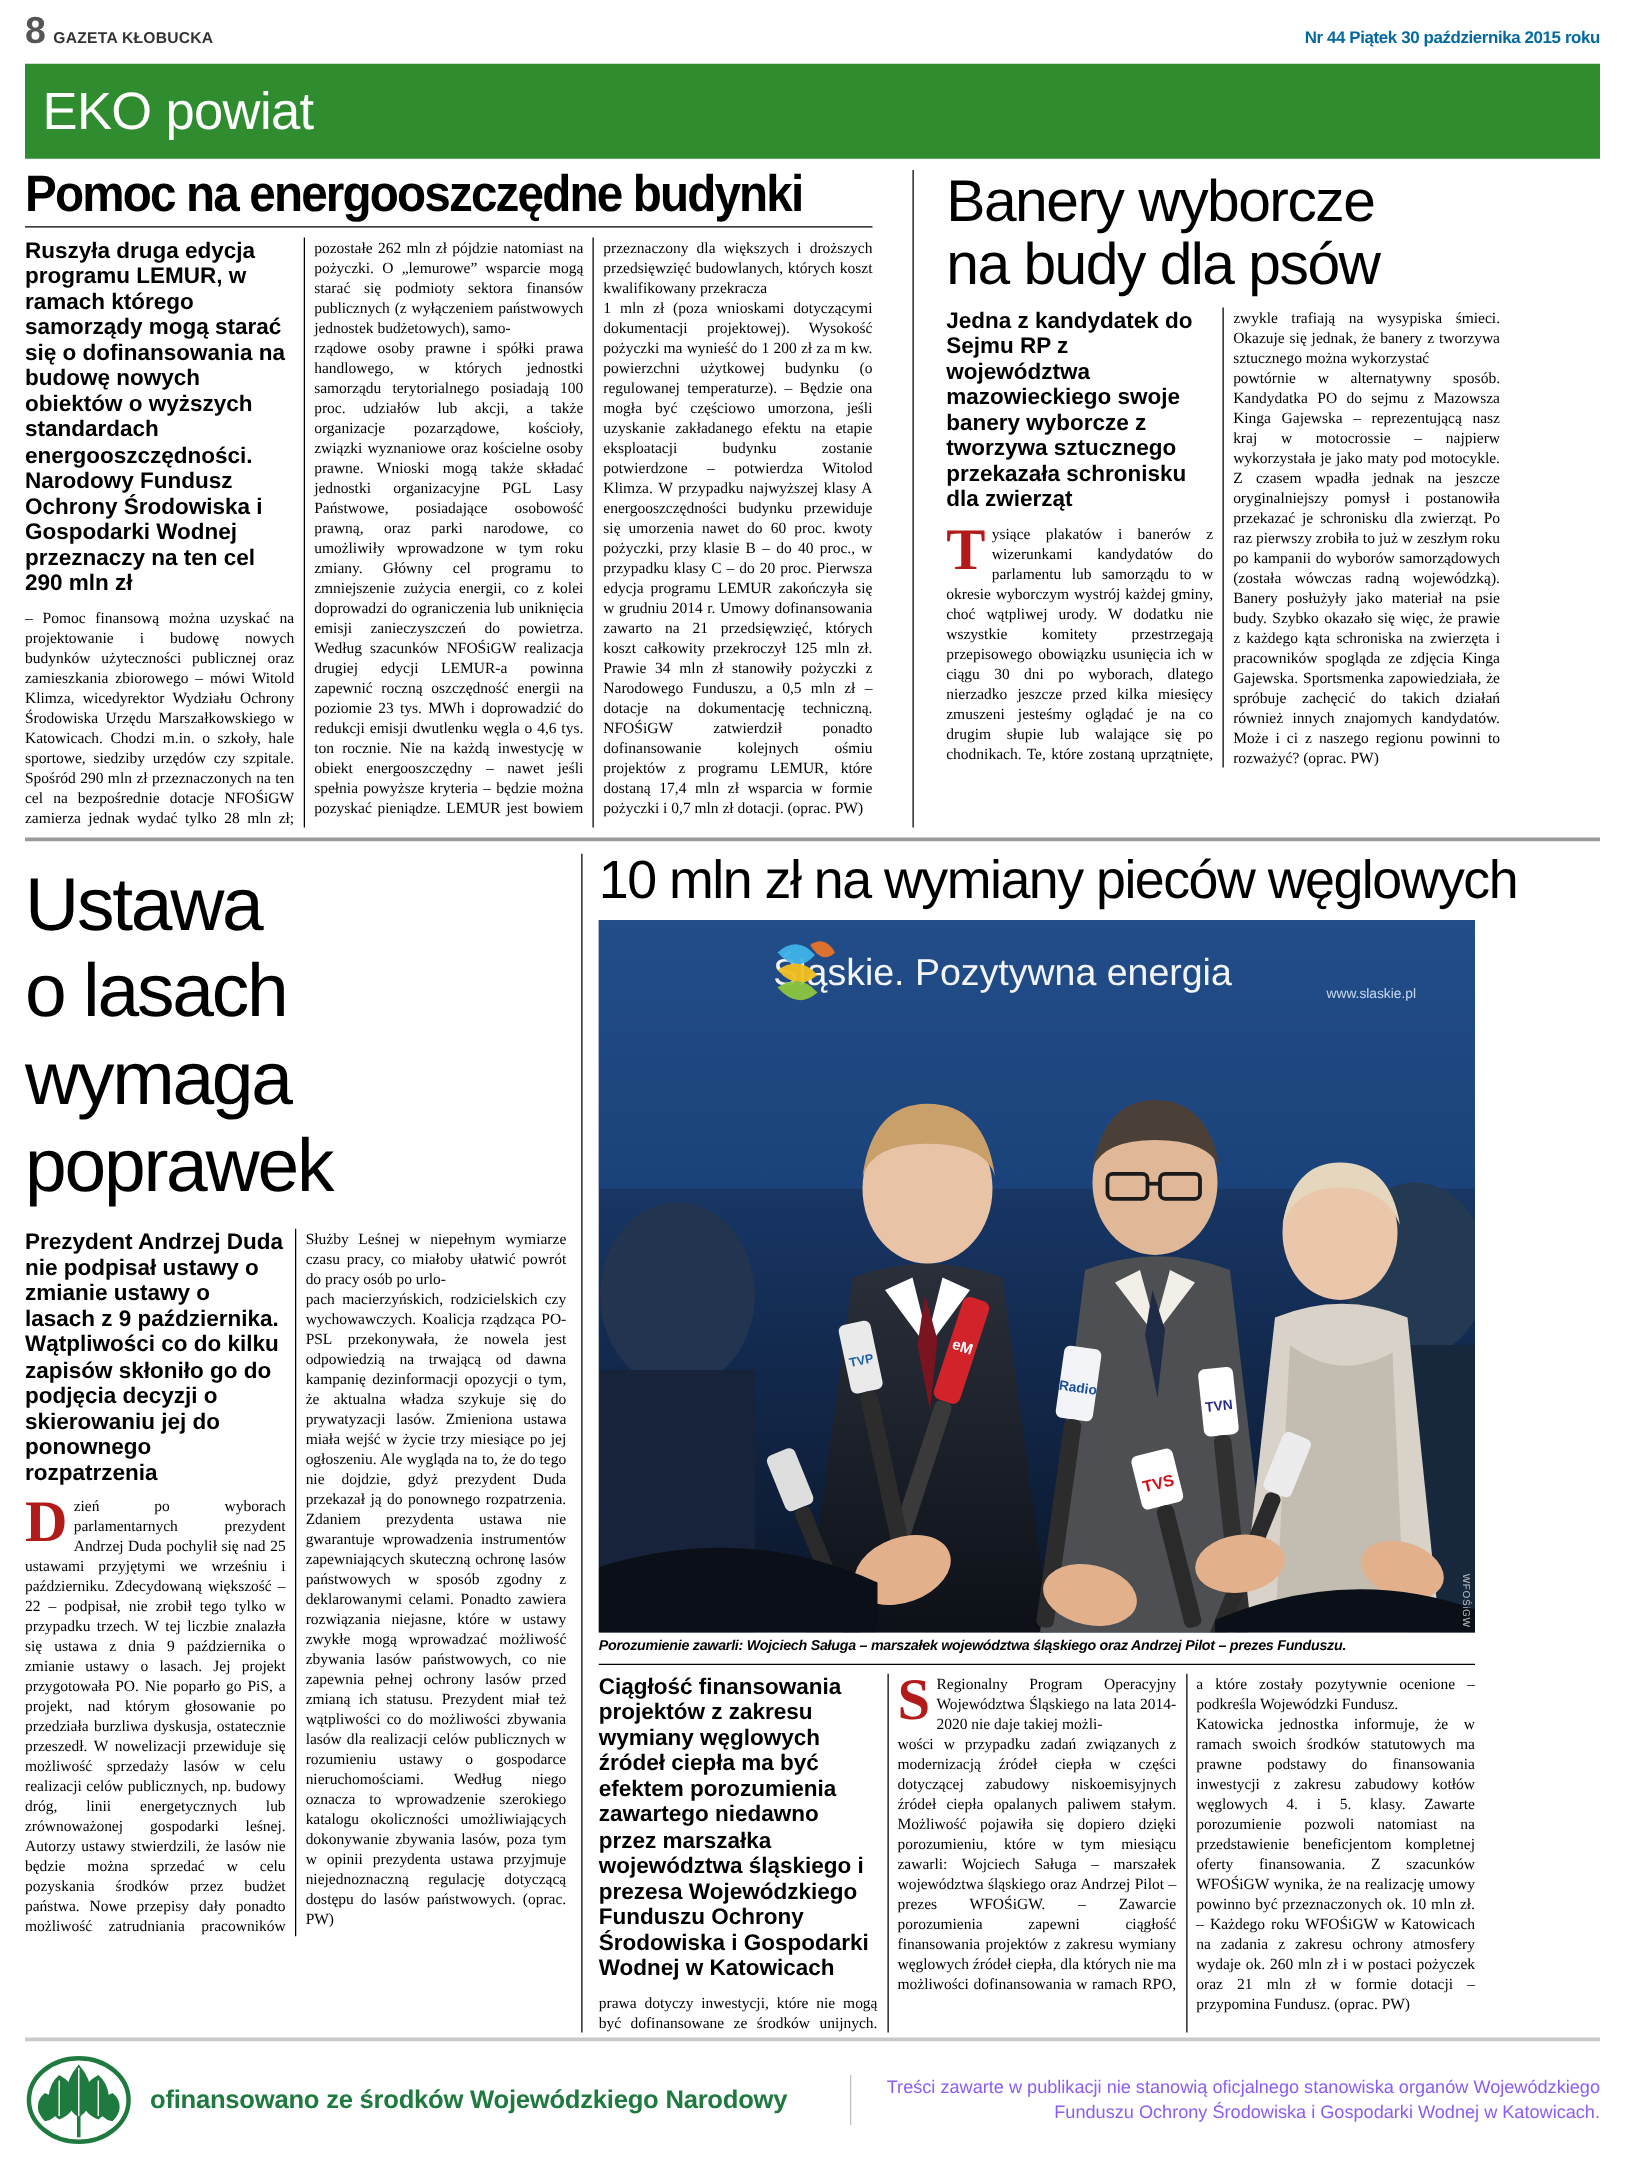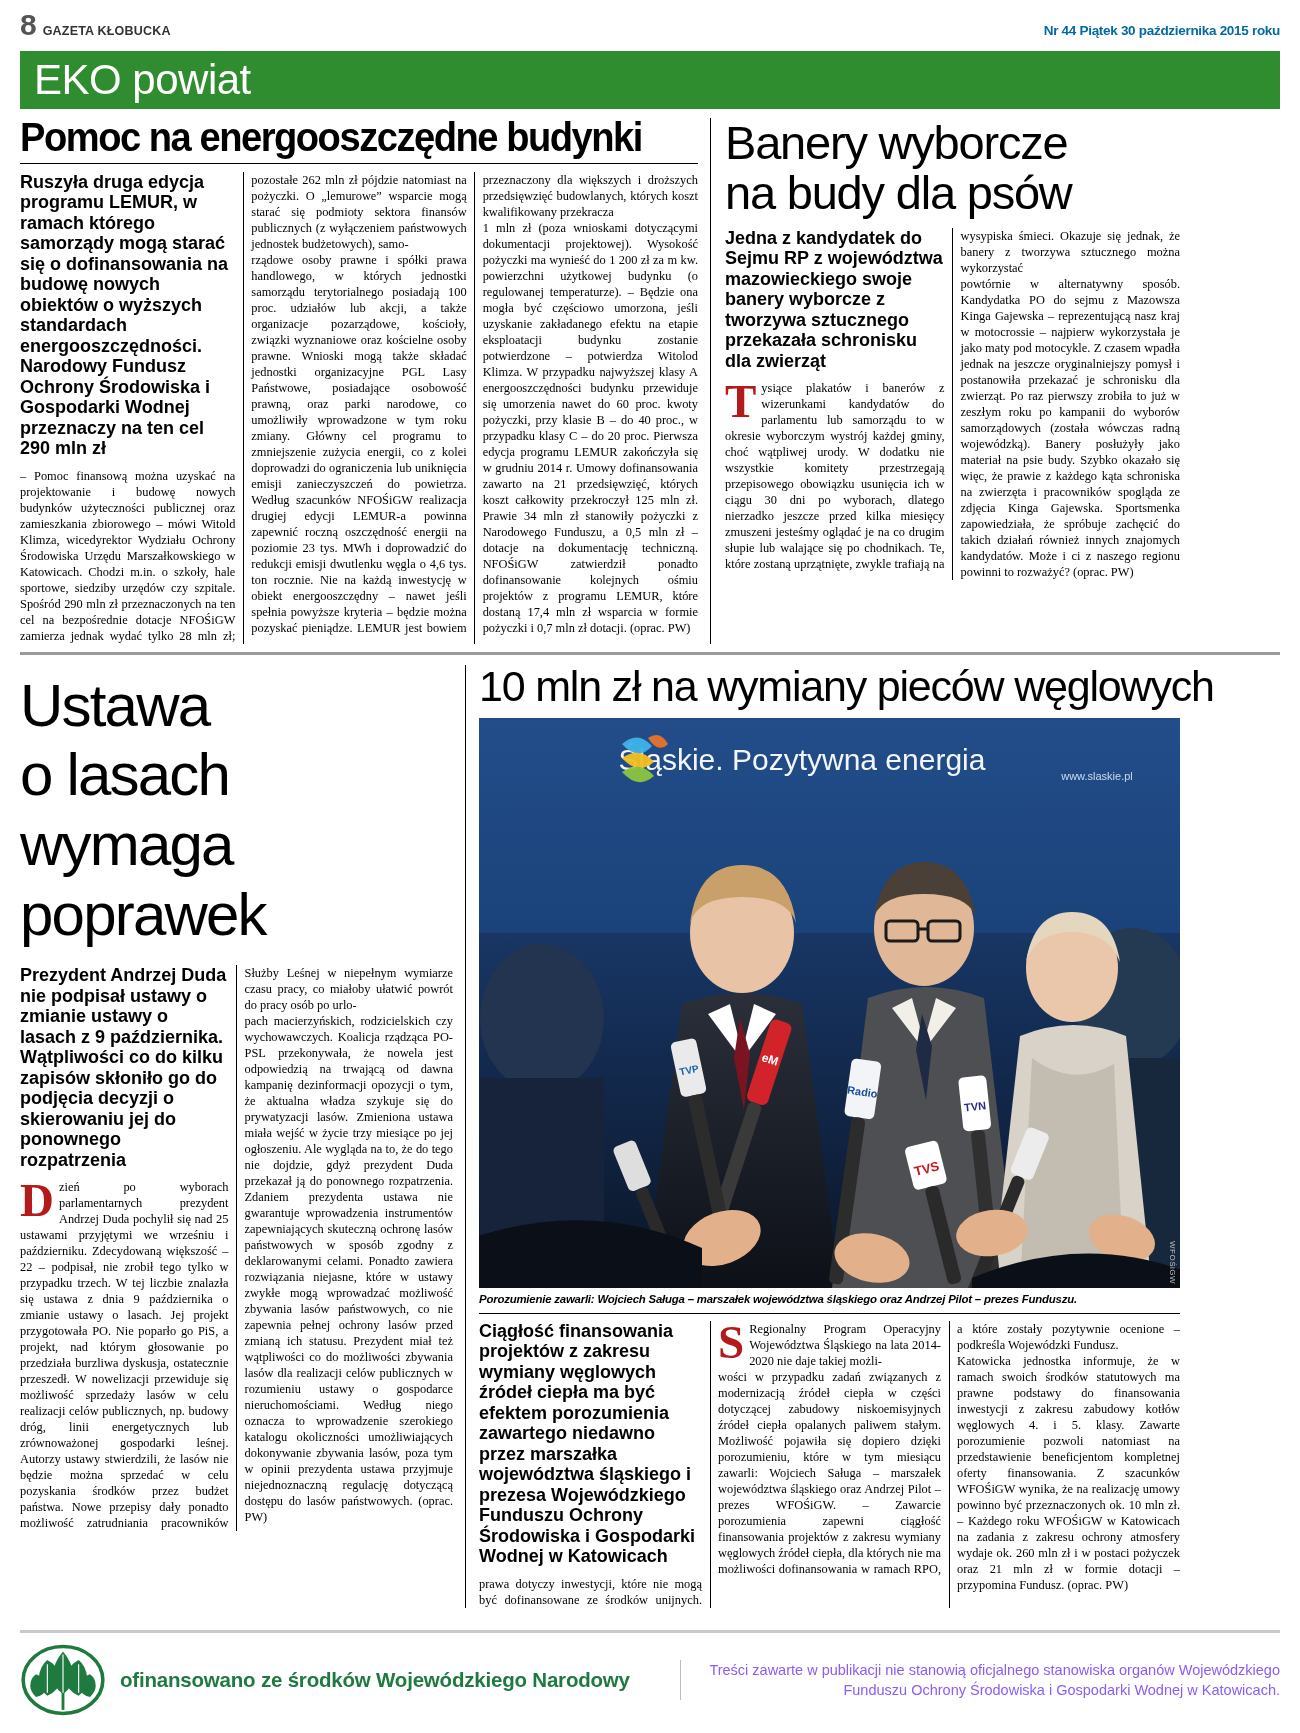--- a/index.html
+++ b/index.html
@@ -13,31 +13,31 @@
   .page{position:relative;width:1300px;height:1733px;box-sizing:border-box;padding:0 20px;}
 
   
   .masthead{display:flex;align-items:baseline;justify-content:space-between;padding-top:10px;height:38px;}
   .mast-left{display:flex;align-items:baseline;gap:7px;}
   .page-num{font-family:"Liberation Sans",sans-serif;font-weight:bold;font-size:30px;line-height:1;color:#555;letter-spacing:-1px;}
   .paper-name{font-family:"Liberation Sans",sans-serif;font-weight:bold;font-size:12.5px;letter-spacing:.2px;color:#333;text-transform:uppercase;}
   .issue-line{font-family:"Liberation Sans",sans-serif;font-weight:bold;font-size:13.5px;color:#0369a1;letter-spacing:-.3px;}
 
   
-  .section-bar{background:#2f8c2f;height:58px;display:flex;align-items:center;padding-left:14px;margin-top:3px;}
+  .section-bar{background:#2f8c2f;height:76px;display:flex;align-items:center;padding-left:14px;margin-top:3px;}
   .section-bar .label{color:#fff;font-family:"Liberation Sans",sans-serif;font-weight:300;font-size:42px;line-height:1;letter-spacing:-.5px;}
 
   
   .rule-thin{border-top:1px solid #000;}
   .rule-thick{border-top:3px solid #9a9a9a;}
 
   
   .top-block{display:flex;margin-top:9px;}
   .top-left{width:690px;padding-right:12px;box-sizing:border-box;}
-  .top-right{width:470px;padding-left:14px;box-sizing:border-box;border-left:1px solid #000;}
+  .top-right{width:470px;padding-left:26px;box-sizing:border-box;border-left:1px solid #000;margin-left:20px;}
 
   h1.hd-slab{
     font-family:"Liberation Sans",sans-serif;
     font-weight:bold;
     font-size:41px;
     line-height:.94;
     letter-spacing:-1.6px;
     margin:0 0 6px 0;
     transform:scaleX(.93);
     transform-origin:left center;

